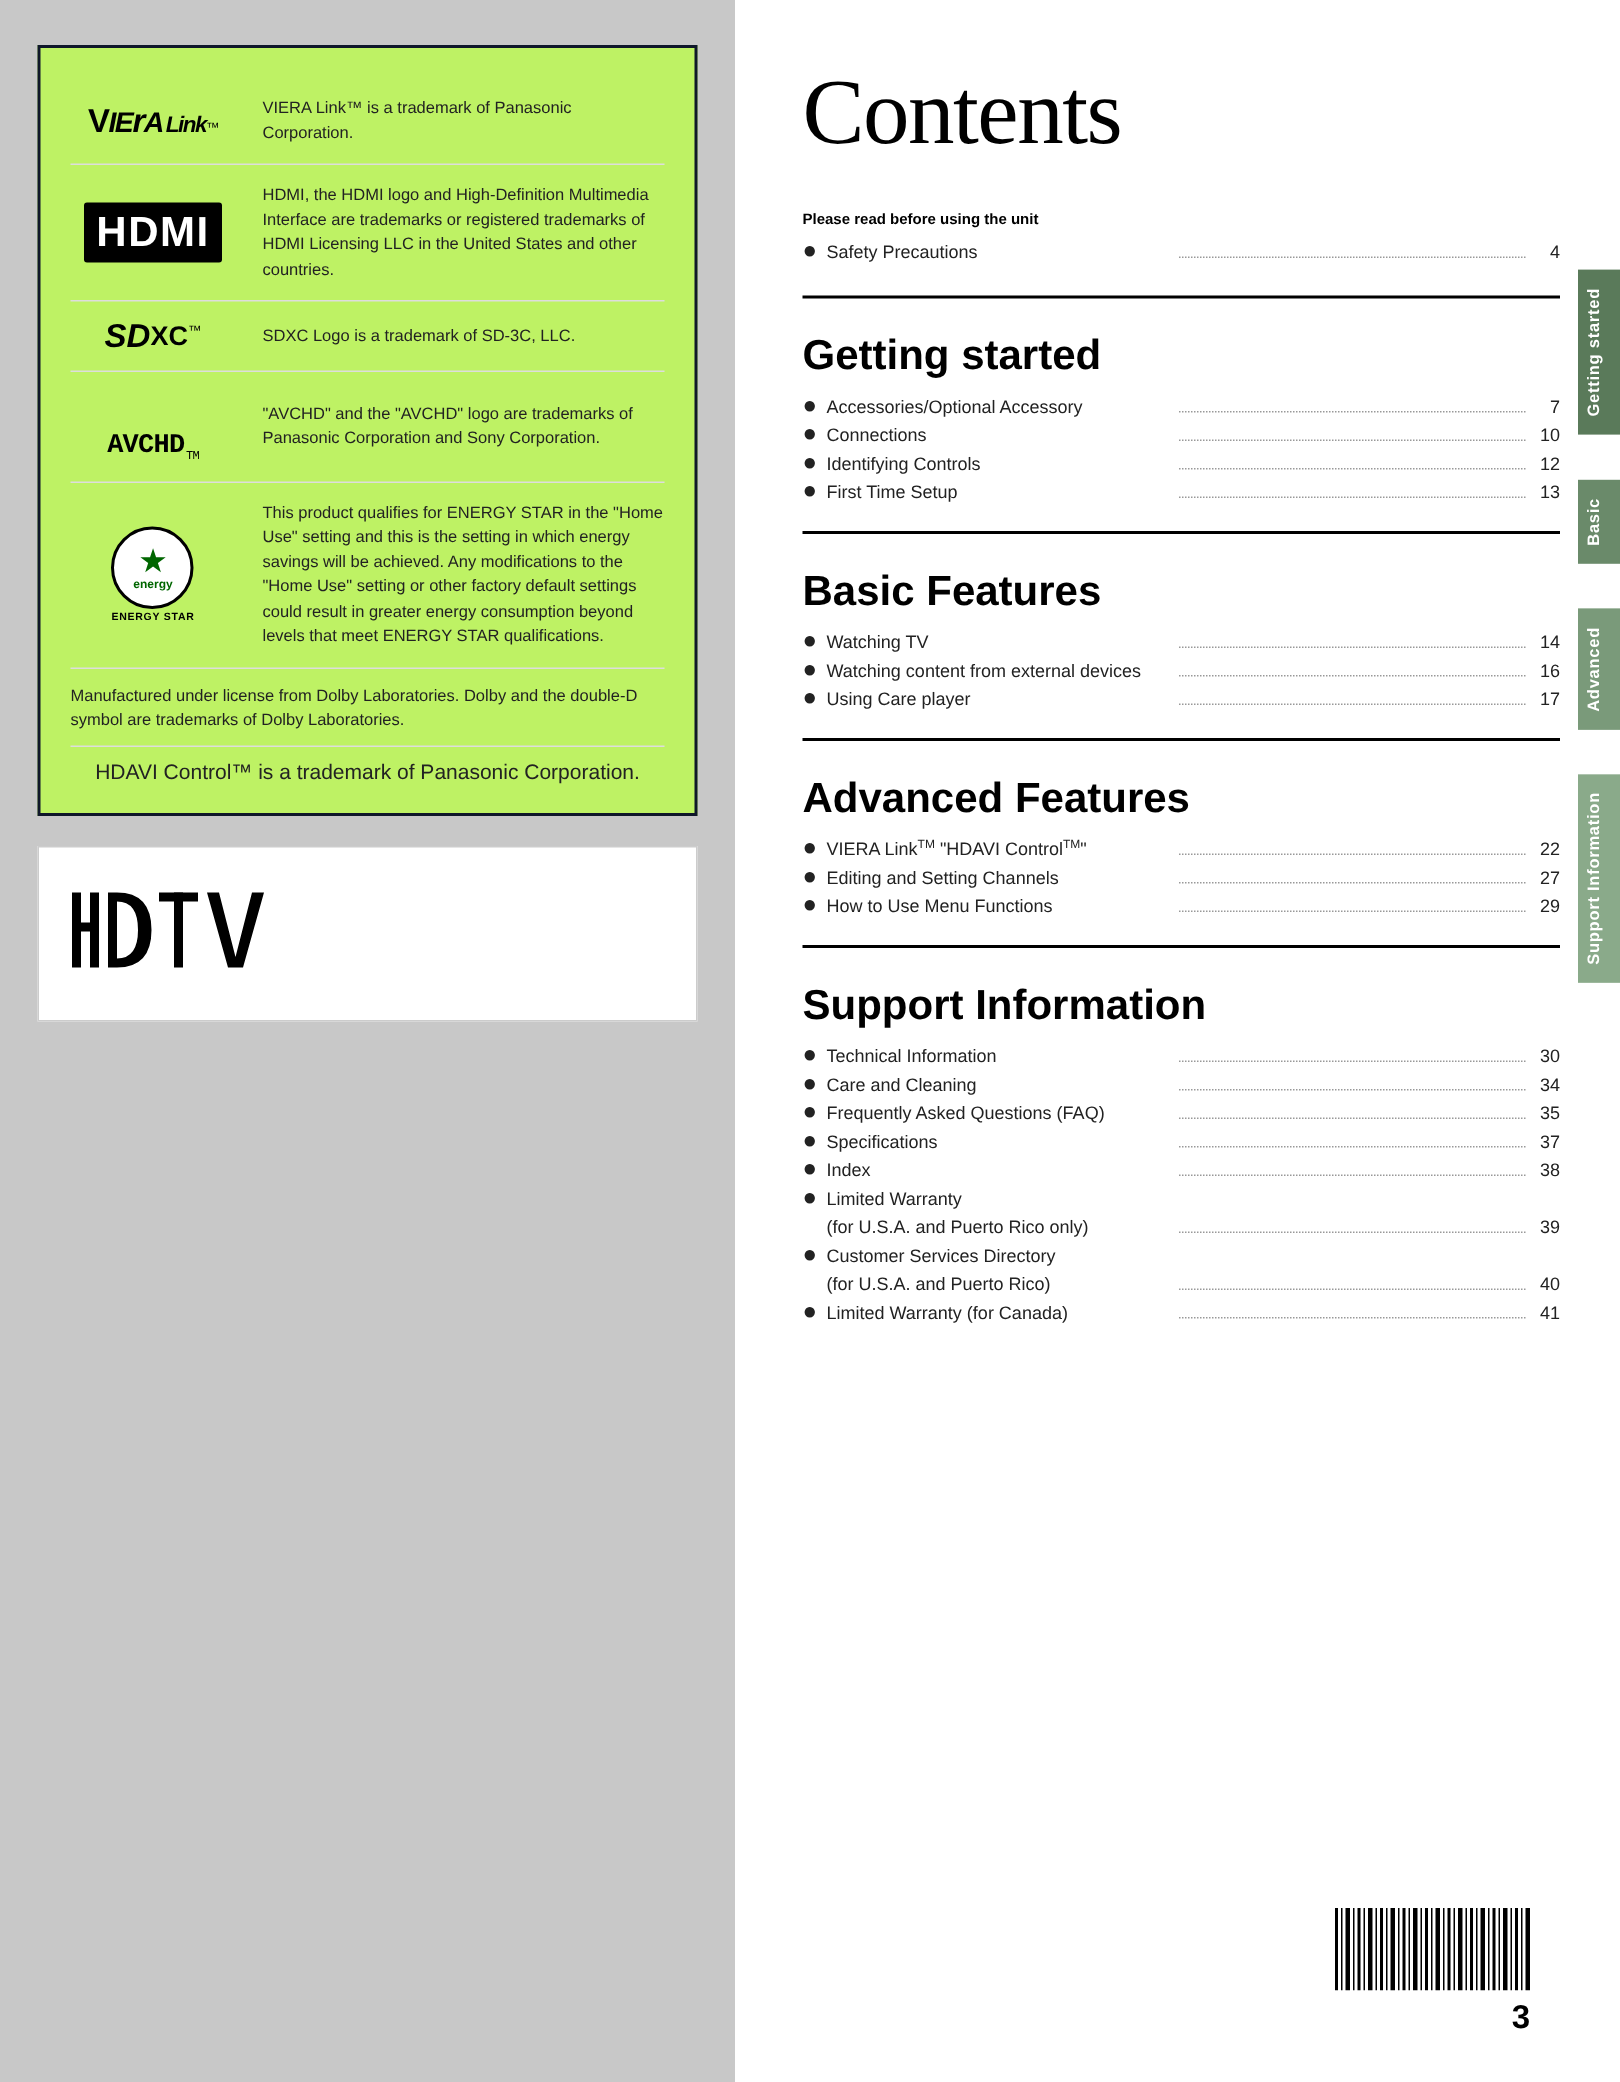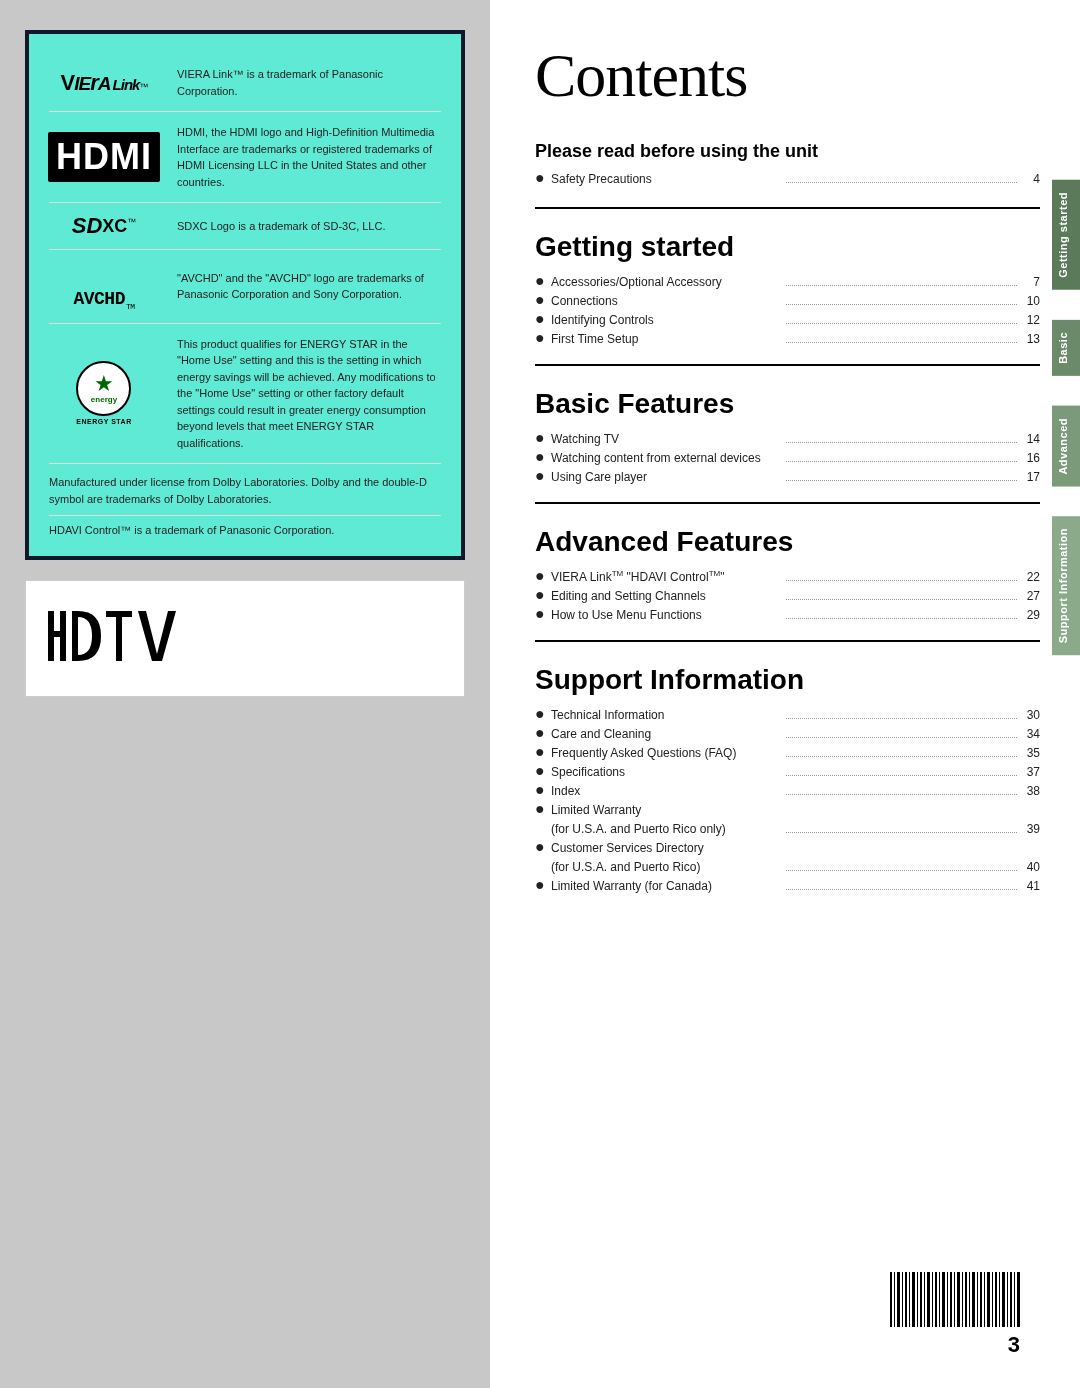--- a/index.html
+++ b/index.html
@@ -15,22 +15,22 @@
     
     .left-panel {
       width: 490px;
       min-height: 100%;
       background: #c8c8c8;
       padding: 30px 25px;
       flex-shrink: 0;
     }
 
     .trademark-box {
-      background: #5eead4;
-      border: 4px solid #0f172a;
+      background: #bef264;
+      border: 2px solid #0f172a;
       padding: 20px 20px;
     }
 
     .trademark-row {
       display: flex;
       align-items: center;
       border-bottom: 1px solid #ddd;
       padding: 12px 0;
       gap: 18px;
     }
@@ -124,23 +124,24 @@
 
     .note-text {
       font-size: 11px;
       line-height: 1.5;
       color: #222;
       padding: 10px 0 8px 0;
       border-bottom: 1px solid #ddd;
     }
 
     .hdavi-text {
-      font-size: 11px;
+      font-size: 14px;
       color: #222;
       padding: 8px 0 0 0;
+      text-align: center;
     }
 
     
     .hdtv-logo-box {
       background: white;
       border: 1px solid #ccc;
       margin-top: 20px;
       padding: 25px 20px;
       display: flex;
       align-items: center;
@@ -164,21 +165,21 @@
       margin-bottom: 30px;
       font-family: 'Times New Roman', serif;
       letter-spacing: -1px;
     }
 
     .please-read-section {
       margin-bottom: 18px;
     }
 
     .please-read-heading {
-      font-size: 18px;
+      font-size: 10px;
       font-weight: bold;
       color: #000;
       margin-bottom: 8px;
     }
 
     .toc-item {
       display: flex;
       align-items: baseline;
       font-size: 12px;
       color: #222;
@@ -298,21 +299,21 @@
           </span>
           <span style="font-size:15px;font-weight:bold;margin-left:2px;font-style:italic;">Link</span>
             <sup style="font-size:9px;font-weight:normal;">™</sup>
         </div>
       </div>
       <div class="trademark-text">VIERA Link™ is a trademark of Panasonic Corporation.</div>
     </div>
 
     <div class="trademark-row">
       <div class="logo-area">
-        <div style="background:#000;color:white;font-family:'Arial Black',Arial,sans-serif;font-weight:900;font-size:36px;padding:4px 8px;border-radius:2px;letter-spacing:1px;">HDMI</div>
+        <div style="background:#000;color:white;font-family:'Arial Black',Arial,sans-serif;font-weight:900;font-size:28px;padding:4px 8px;border-radius:2px;letter-spacing:1px;">HDMI</div>
       </div>
       <div class="trademark-text">HDMI, the HDMI logo and High-Definition Multimedia Interface are trademarks or registered trademarks of HDMI Licensing LLC in the United States and other countries.</div>
     </div>
 
     <div class="trademark-row">
       <div class="logo-area">
         <div class="sdxc-logo">
           <span class="sd-text">SD</span>
           <span class="xc-text">XC<sup style="font-size:9px;font-weight:normal;">™</sup></span>
         </div>

